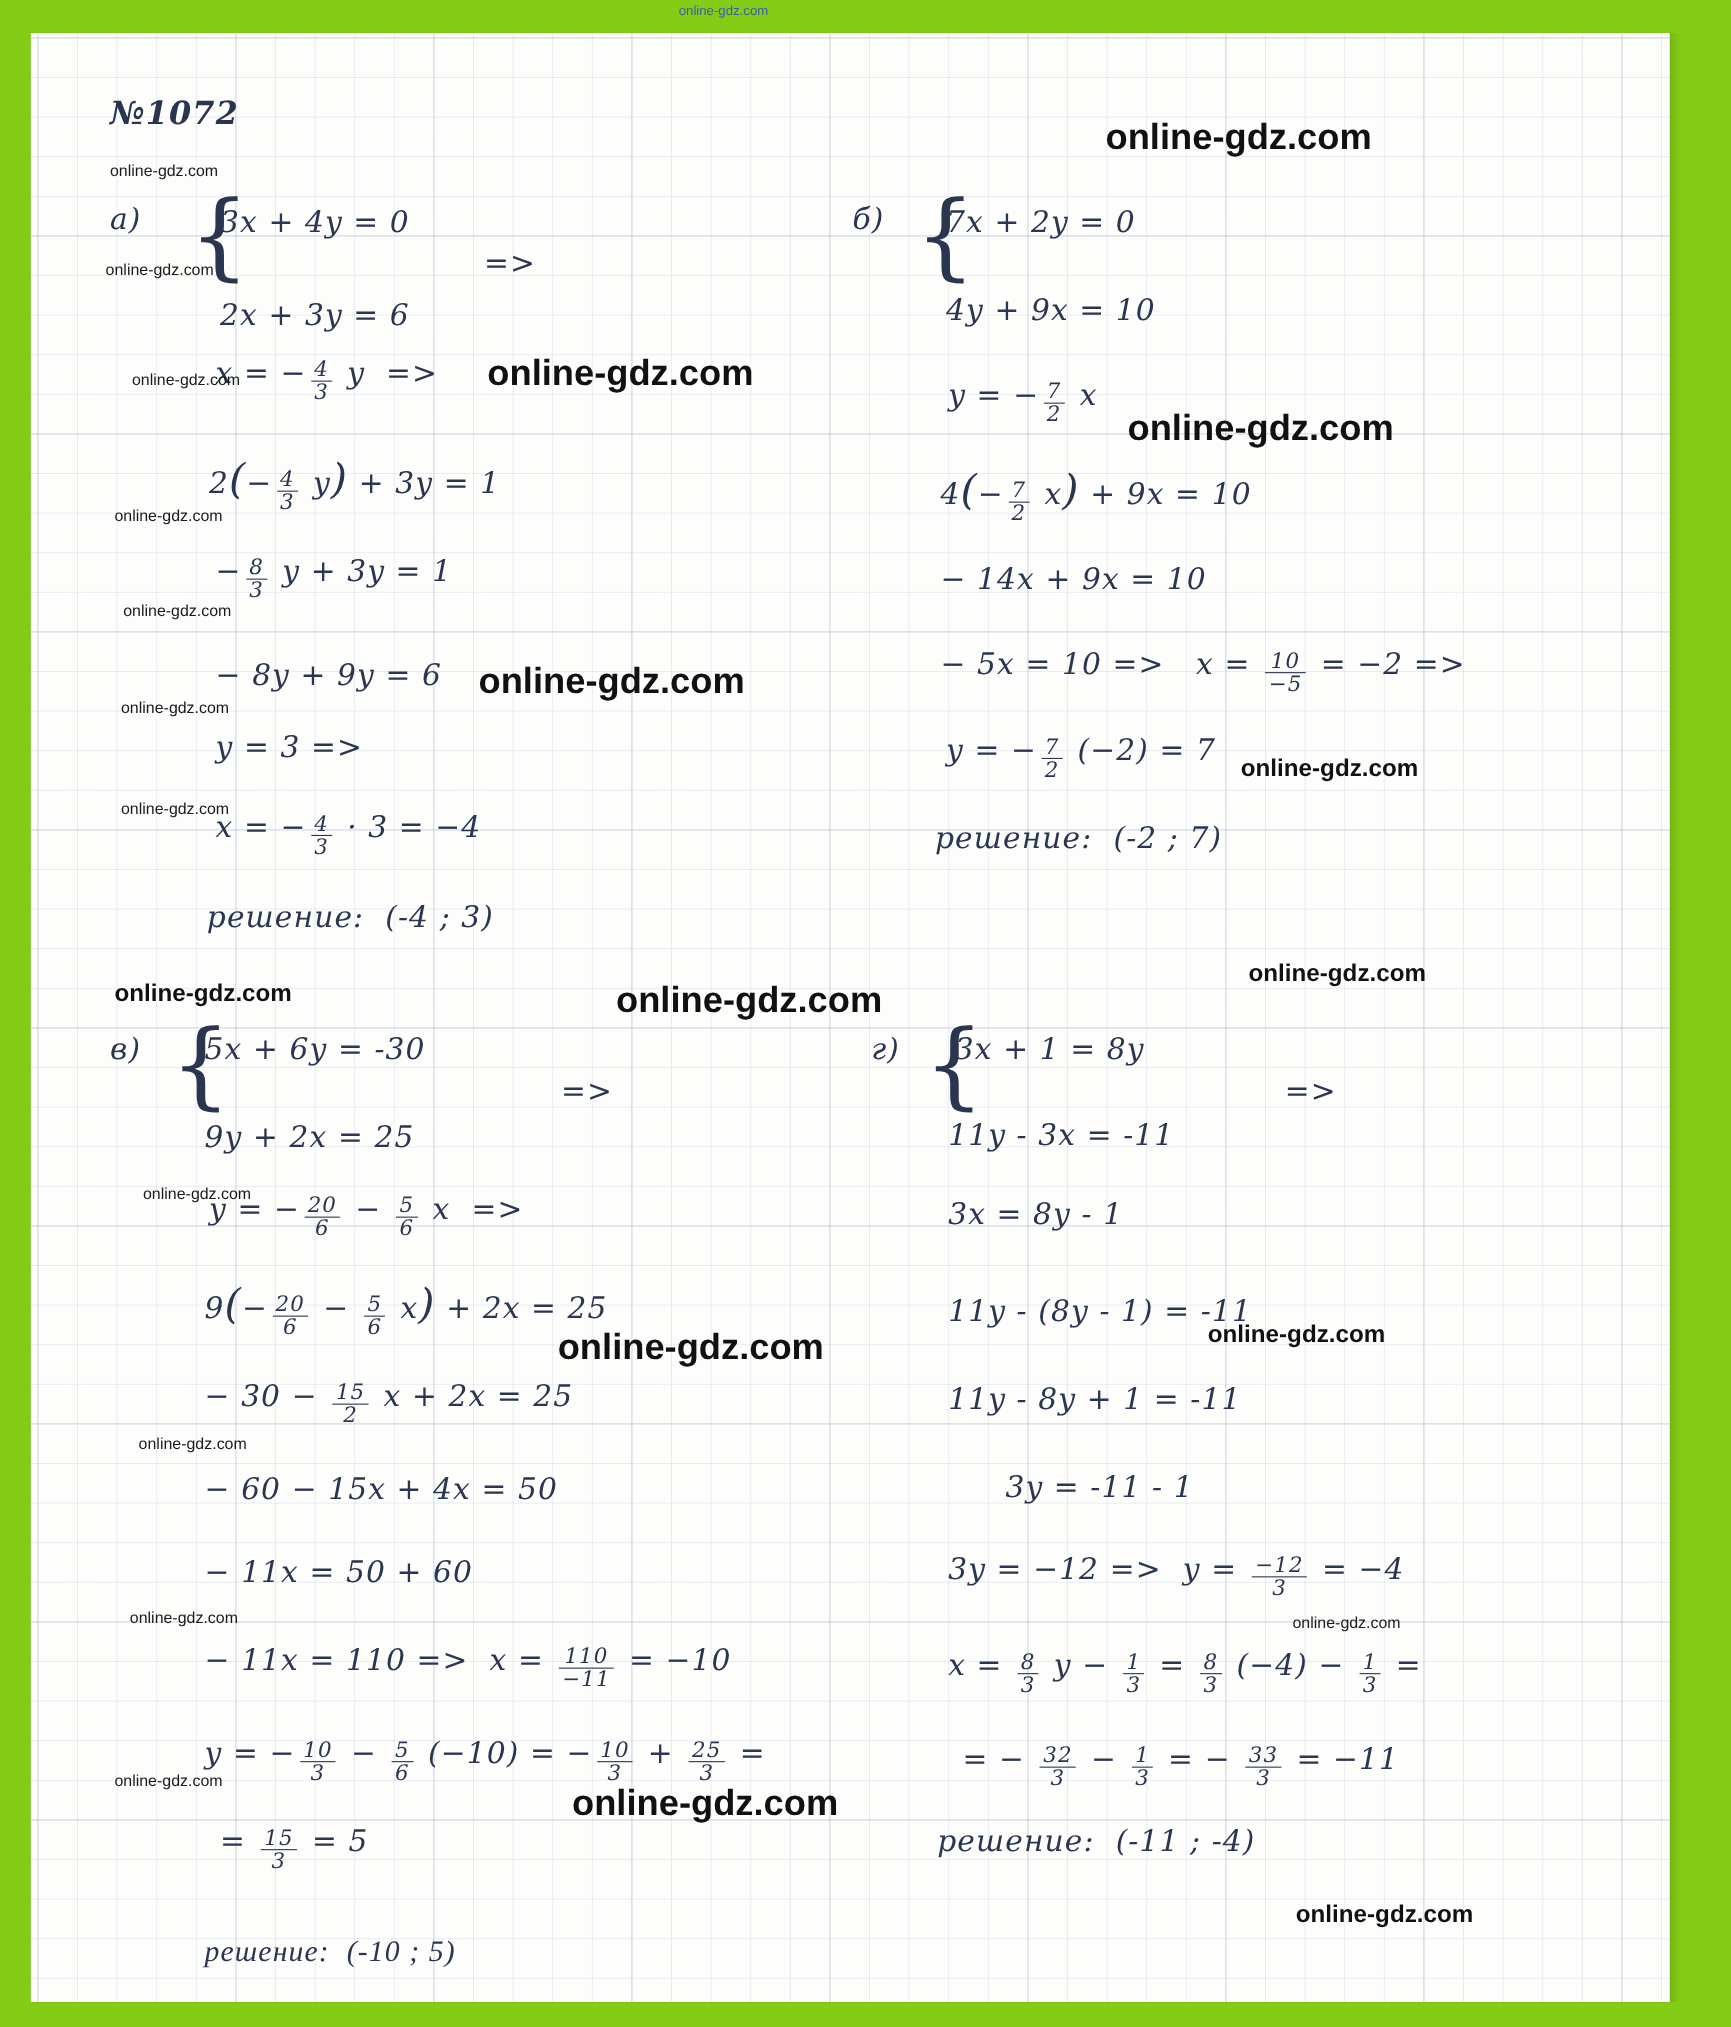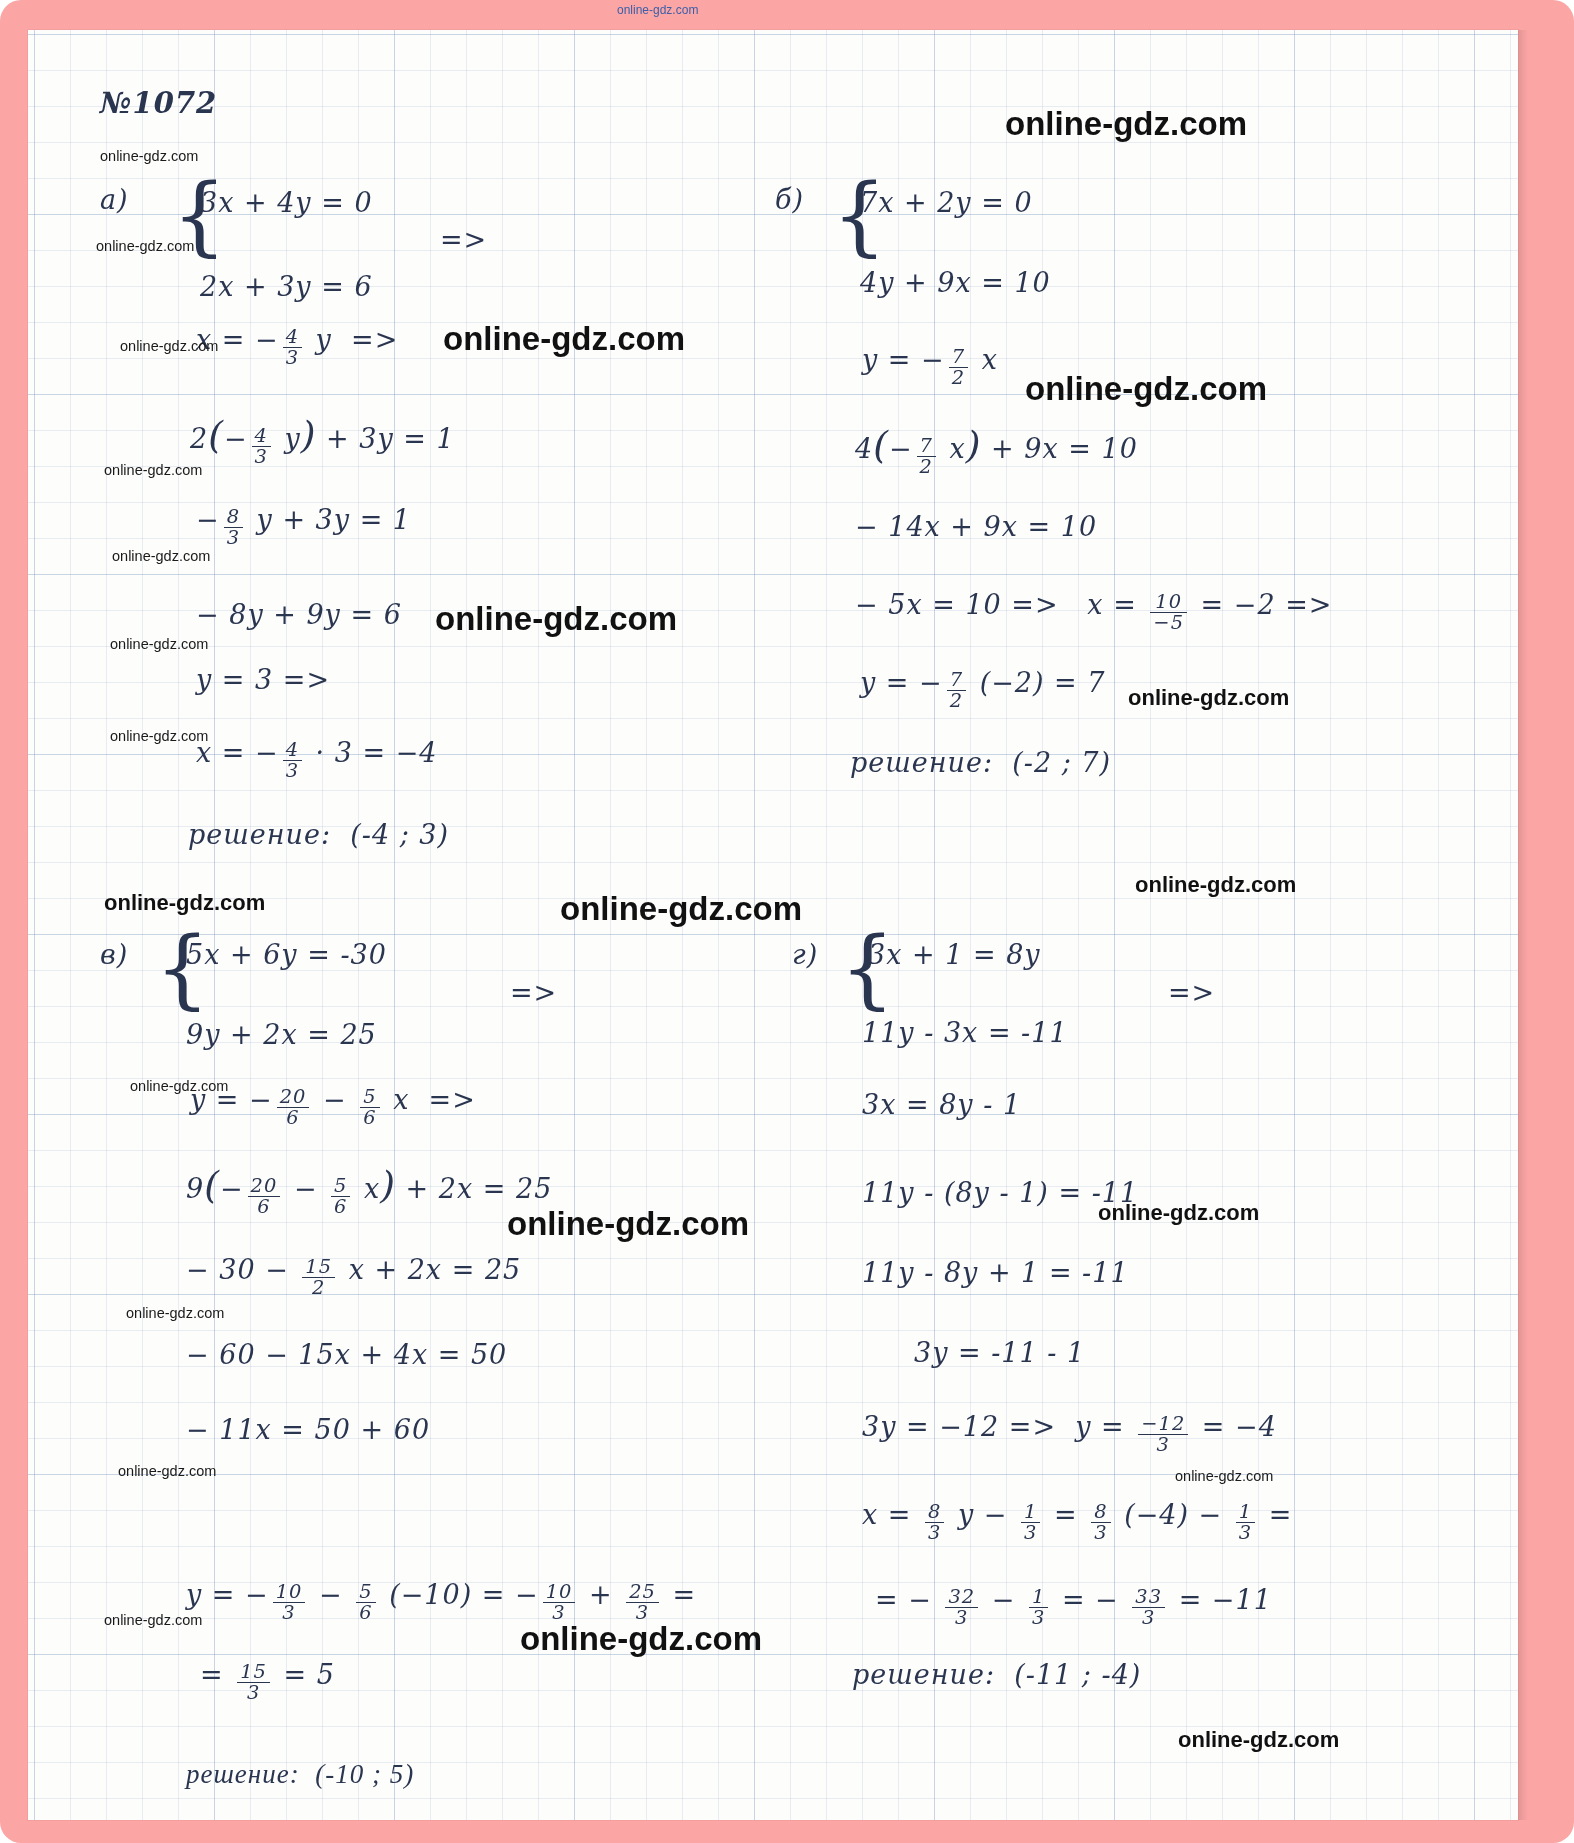--- a/index.html
+++ b/index.html
@@ -7,23 +7,22 @@
     padding: 0;
     background: #ffffff;
   }
   body {
     font-family: "Liberation Sans", sans-serif;
   }
   #page {
     position: relative;
     width: 1574px;
     height: 1843px;
-    background: #fca5a5;
+    background: #84cc16;
     overflow: hidden;
-    border-radius: 21px;
   }
   
   #paper {
     position: absolute;
     left: 28px;
     top: 30px;
     width: 1490px;
     height: 1790px;
     background-color: #fdfdfc;
     background-image:
@@ -157,20 +156,23 @@
     y = −<span class="frac"><span class="num">20</span><span class="den">6</span></span> − <span class="frac"><span class="num">5</span><span class="den">6</span></span> x &nbsp;=&gt;
   </div>
   <div class="hand sz1" style="left:186px; top:1165px;">
     9<span style="font-size:1.4em;">(</span>−<span class="frac"><span class="num">20</span><span class="den">6</span></span> − <span class="frac"><span class="num">5</span><span class="den">6</span></span> x<span style="font-size:1.4em;">)</span> + 2x = 25
   </div>
   <div class="hand sz1" style="left:186px; top:1255px;">
     − 30 − <span class="frac"><span class="num">15</span><span class="den">2</span></span> x + 2x = 25
   </div>
   <div class="hand sz1" style="left:186px; top:1340px;">− 60 − 15x + 4x = 50</div>
   <div class="hand sz1" style="left:186px; top:1415px;">− 11x = 50 + 60</div>
+  <div class="hand sz1" style="left:186px; top:1495px;">
+    − 11x = 110 =&gt;&nbsp; x = <span class="frac"><span class="num">110</span><span class="den">−11</span></span> = −10
+  </div>
   <div class="hand sz1" style="left:186px; top:1580px;">
     y = −<span class="frac"><span class="num">10</span><span class="den">3</span></span> − <span class="frac"><span class="num">5</span><span class="den">6</span></span> (−10) = −<span class="frac"><span class="num">10</span><span class="den">3</span></span> + <span class="frac"><span class="num">25</span><span class="den">3</span></span> =
   </div>
   <div class="hand sz1" style="left:200px; top:1660px;">
     = <span class="frac"><span class="num">15</span><span class="den">3</span></span> = 5
   </div>
   <div class="hand sz1" style="left:186px; top:1760px;font-family:Liberation Serif, serif;">
     <span>решение:</span>&nbsp;&nbsp;<span>(-10 ; 5)</span>
   </div>
 

